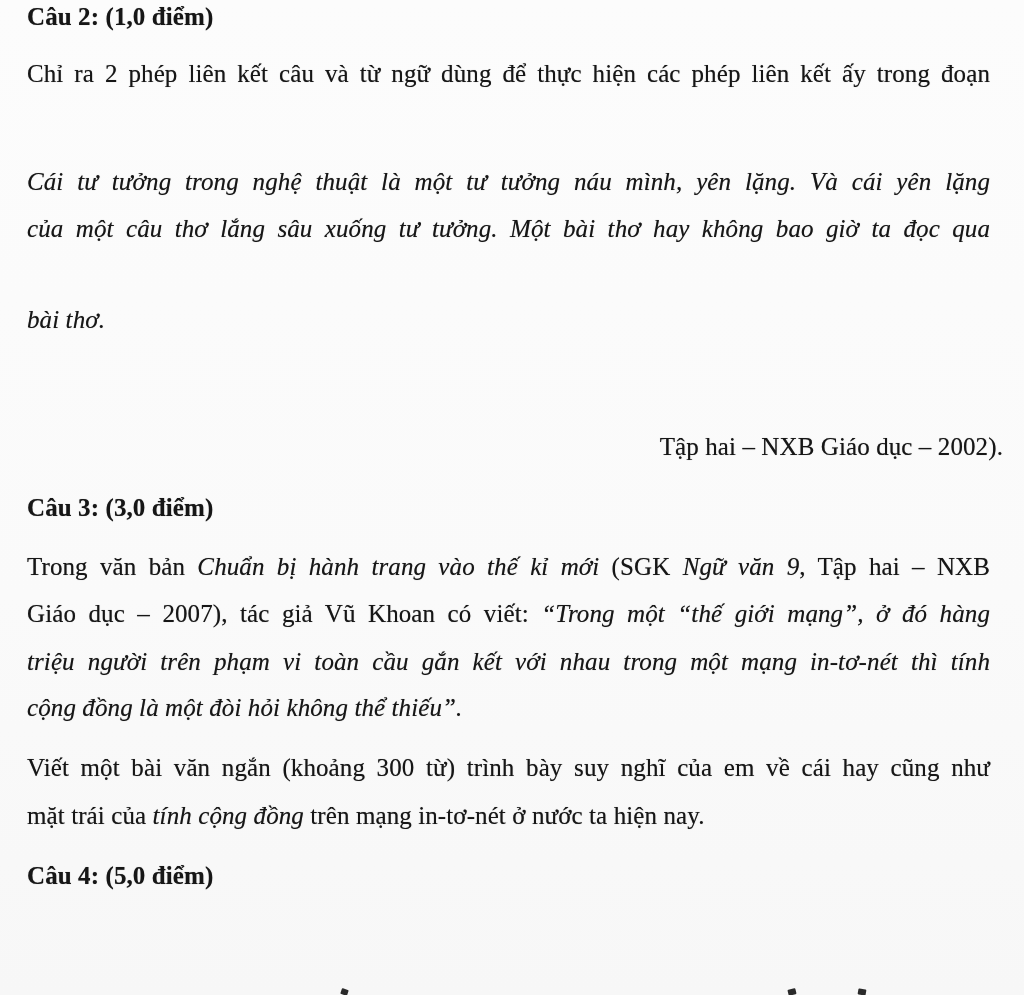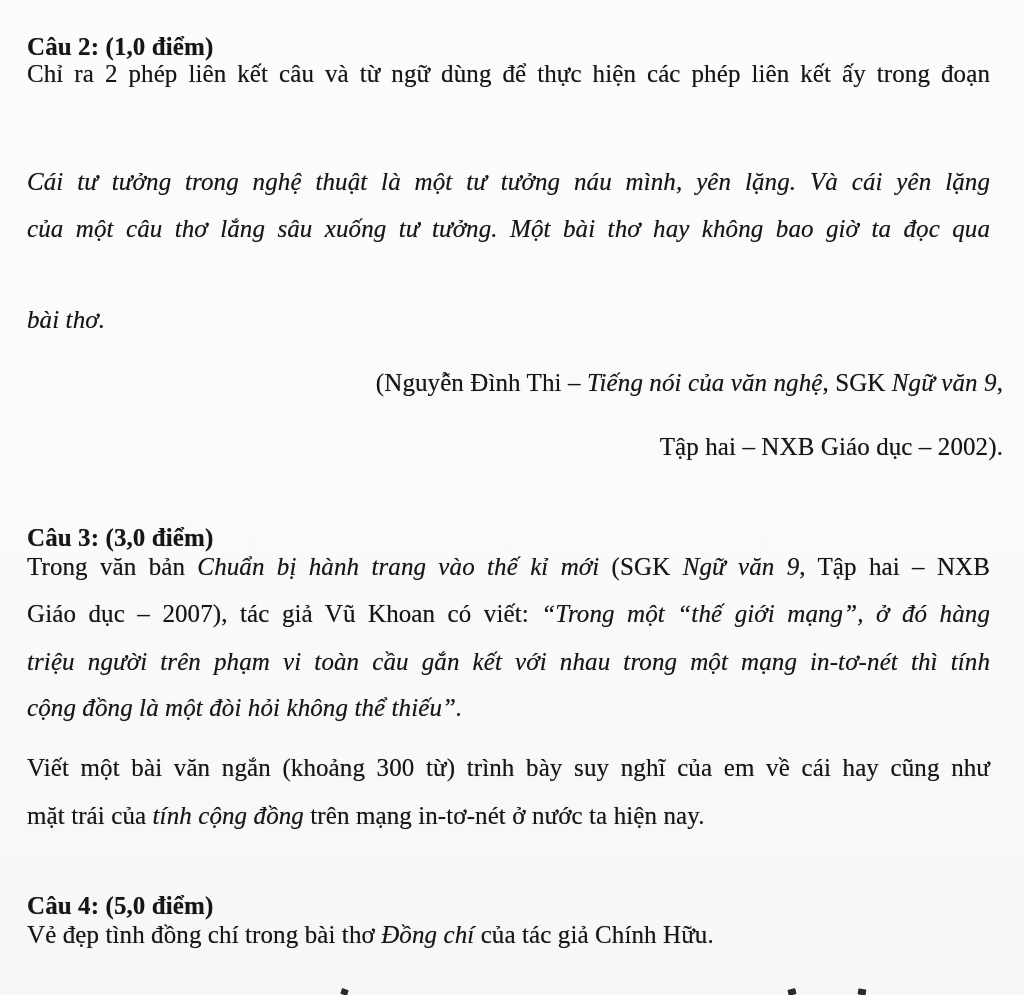--- a/index.html
+++ b/index.html
@@ -37,21 +37,20 @@
     text-align: justify;
     text-align-last: justify;
   }
   .right {
     width: 976px;
     text-align: right;
     white-space: nowrap;
   }
   .heading {
     font-weight: bold;
-    margin-top: 30px;
   }
   .b { font-weight: bold; }
   .i { font-style: italic; text-align: center; }
 
   
   .frag {
     position: absolute;
     background: #2a2a2a;
     border-radius: 1px;
   }
@@ -64,31 +63,29 @@
 
 <div class="page">
 
   <div class="line heading" style="top:0px"><span class="b">Câu 2: (1,0 điểm)</span></div>
   <div class="line just" style="top:57px"><span>Chỉ ra 2 phép liên kết câu và từ ngữ dùng để thực hiện các phép liên kết ấy trong đoạn</span></div>
 
   <div class="line just" style="top:165px"><span class="i">Cái tư tưởng trong nghệ thuật là một tư tưởng náu mình, yên lặng. Và cái yên lặng</span></div>
   <div class="line just" style="top:212px"><span class="i">của một câu thơ lắng sâu xuống tư tưởng. Một bài thơ hay không bao giờ ta đọc qua</span></div>
   <div class="line" style="top:303px"><span class="i">bài thơ.</span></div>
 
-  <div class="line right" style="top:366px"><span>(Nguyễn Đình Thi – </span><span class="i">Tiếng nói của văn nghệ</span><span>, SGK </span><span class="i">Ngữ văn 9</span><span>,</span></div>
   <div class="line right" style="top:430px"><span>Tập hai – NXB Giáo dục – 2002).</span></div>
 
   <div class="line heading" style="top:491px"><span class="b">Câu 3: (3,0 điểm)</span></div>
   <div class="line just" style="top:550px"><span>Trong văn bản </span><span class="i">Chuẩn bị hành trang vào thế kỉ mới</span><span> (SGK </span><span class="i">Ngữ văn 9</span><span>, Tập hai – NXB</span></div>
   <div class="line just" style="top:597px"><span>Giáo dục – 2007), tác giả Vũ Khoan có viết: </span><span class="i">“Trong một “thế giới mạng”, ở đó hàng</span></div>
   <div class="line" style="top:691px"><span class="i">cộng đồng là một đòi hỏi không thể thiếu”.</span></div>
   <div class="line just" style="top:645px"><span class="i">triệu người trên phạm vi toàn cầu gắn kết với nhau trong một mạng in-tơ-nét thì tính</span></div>
   <div class="line just" style="top:751px"><span>Viết một bài văn ngắn (khoảng 300 từ) trình bày suy nghĩ của em về cái hay cũng như</span></div>
   <div class="line" style="top:799px"><span>mặt trái của </span><span class="i">tính cộng đồng</span><span> trên mạng in-tơ-nét ở nước ta hiện nay.</span></div>
 
   <div class="line heading" style="top:859px"><span class="b">Câu 4: (5,0 điểm)</span></div>
-  <div class="line" style="top:918px"><span>Vẻ đẹp tình đồng chí trong bài thơ </span><span class="i">Đồng chí</span><span> của tác giả Chính Hữu.</span></div>
 
   <div class="frag" id="frag1"></div>
   <div class="frag" id="frag2"></div>
   <div class="frag" id="frag3"></div>
 
 </div>
 
 </body></html>

